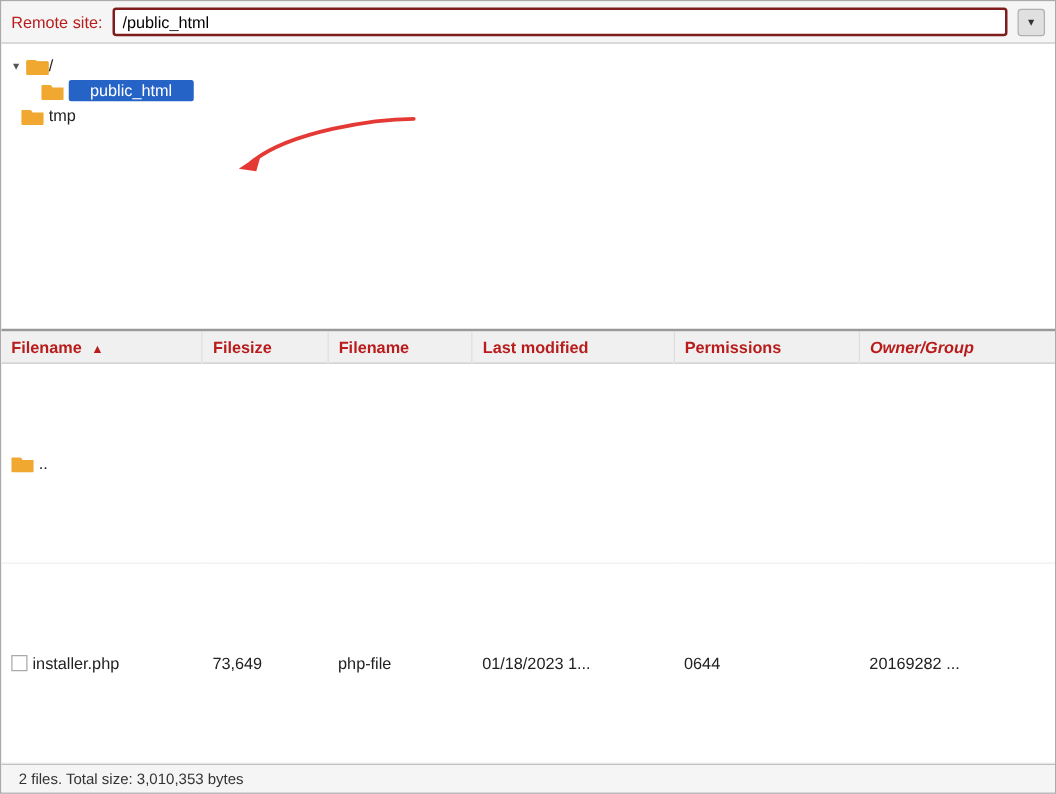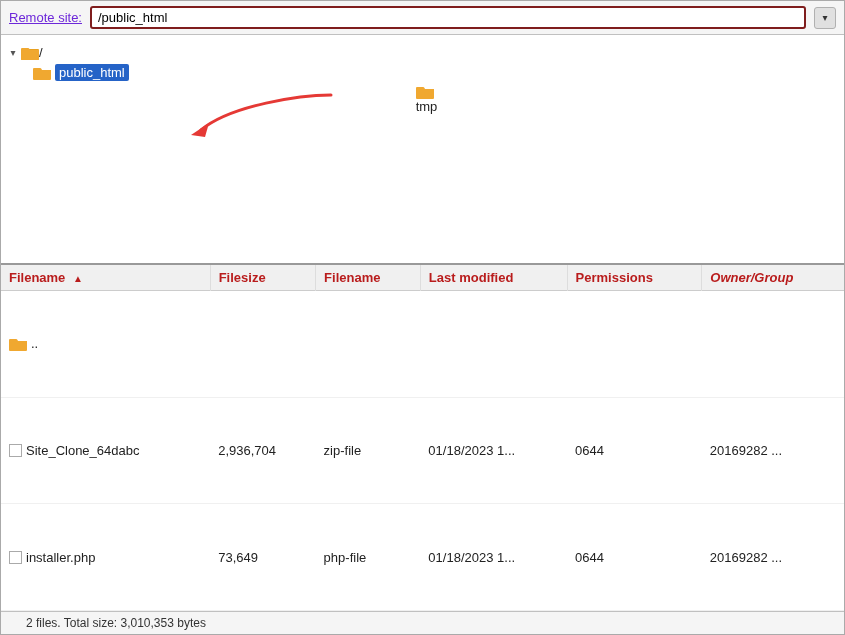--- a/index.html
+++ b/index.html
@@ -19,24 +19,23 @@
     .remote-site-bar {
       display: flex;
       align-items: center;
       background: #f5f5f5;
       border-bottom: 1px solid #c0c0c0;
       padding: 5px 8px;
       gap: 8px;
       flex-shrink: 0;
     }
     .remote-site-label {
-      color: #6d28d9;
+      color: #b91c1c;
       font-size: 13px;
       white-space: nowrap;
-      text-decoration: underline;
     }
     .remote-site-input {
       flex: 1;
       border: 2px solid #7f1d1d;
       border-radius: 3px;
       padding: 2px 6px;
       font-size: 13px;
       background: white;
       outline: none;
     }
@@ -83,21 +82,21 @@
       flex-shrink: 0;
     }
 
     .tree-label {
       font-size: 13px;
       color: #222;
     }
     .tree-label.selected {
       background: #2563c7;
       color: white;
-      padding: 1px 4px;
+      padding: 1px 17px;
       border-radius: 2px;
     }
 
     
     .file-panel {
       flex: 1;
       display: flex;
       flex-direction: column;
       background: white;
       overflow: hidden;
@@ -147,21 +146,21 @@
 
     .folder-cell {
       display: flex;
       align-items: center;
     }
 
     
     .status-bar {
       background: #f5f5f5;
       border-top: 1px solid #c0c0c0;
-      padding: 4px 25px;
+      padding: 4px 14px;
       font-size: 12px;
       color: #333;
       flex-shrink: 0;
     }
 
     
     .folder-svg {
       width: 18px;
       height: 14px;
     }
@@ -210,21 +209,21 @@
   </div>
 
   <div class="tree-item" style="padding-left: 28px;">
     <span class="tree-toggle" style="width:4px;"></span>
     <svg class="folder-svg" viewBox="0 0 18 14" fill="none" style="margin-right:4px;">
       <path d="M0 5 L0 3 Q0 2 1 2 L7 2 Q8 2 8.5 3 L9 4 L18 4 L18 13 Q18 14 17 14 L1 14 Q0 14 0 13 Z" fill="#F0A830"></path>
     </svg>
     <span class="tree-label selected">public_html</span>
   </div>
 
-  <div class="tree-item" style="padding-left: 12px; flex-direction: column;">
+  <div class="tree-item" style="padding-left: 12px;">
     <span class="tree-toggle" style="width:4px;"></span>
     <svg class="folder-svg" viewBox="0 0 18 14" fill="none" style="margin-right:4px;">
       <path d="M0 5 L0 3 Q0 2 1 2 L7 2 Q8 2 8.5 3 L9 4 L18 4 L18 13 Q18 14 17 14 L1 14 Q0 14 0 13 Z" fill="#F0A830"></path>
     </svg>
     <span class="tree-label">tmp</span>
   </div>
 
   <div class="arrow-svg-container">
     <svg width="200" height="80" viewBox="0 0 200 80">
 
@@ -267,33 +266,20 @@
                 <path d="M0 5 L0 3 Q0 2 1 2 L7 2 Q8 2 8.5 3 L9 4 L18 4 L18 13 Q18 14 17 14 L1 14 Q0 14 0 13 Z" fill="#F0A830"></path>
               </svg>
               <span>..</span>
             </div>
           </td>
           <td></td>
           <td></td>
           <td></td>
           <td></td>
           <td></td>
-        </tr>
-        <tr>
-          <td>
-            <div class="folder-cell">
-              <span class="file-check"></span>
-              <span>Site_Clone_64dabc</span>
-            </div>
-          </td>
-          <td>2,936,704</td>
-          <td>zip-file</td>
-          <td>01/18/2023 1...</td>
-          <td>0644</td>
-          <td>20169282 ...</td>
         </tr>
         <tr>
           <td>
             <div class="folder-cell">
               <span class="file-check"></span>
               <span>installer.php</span>
             </div>
           </td>
           <td>73,649</td>
           <td>php-file</td>

